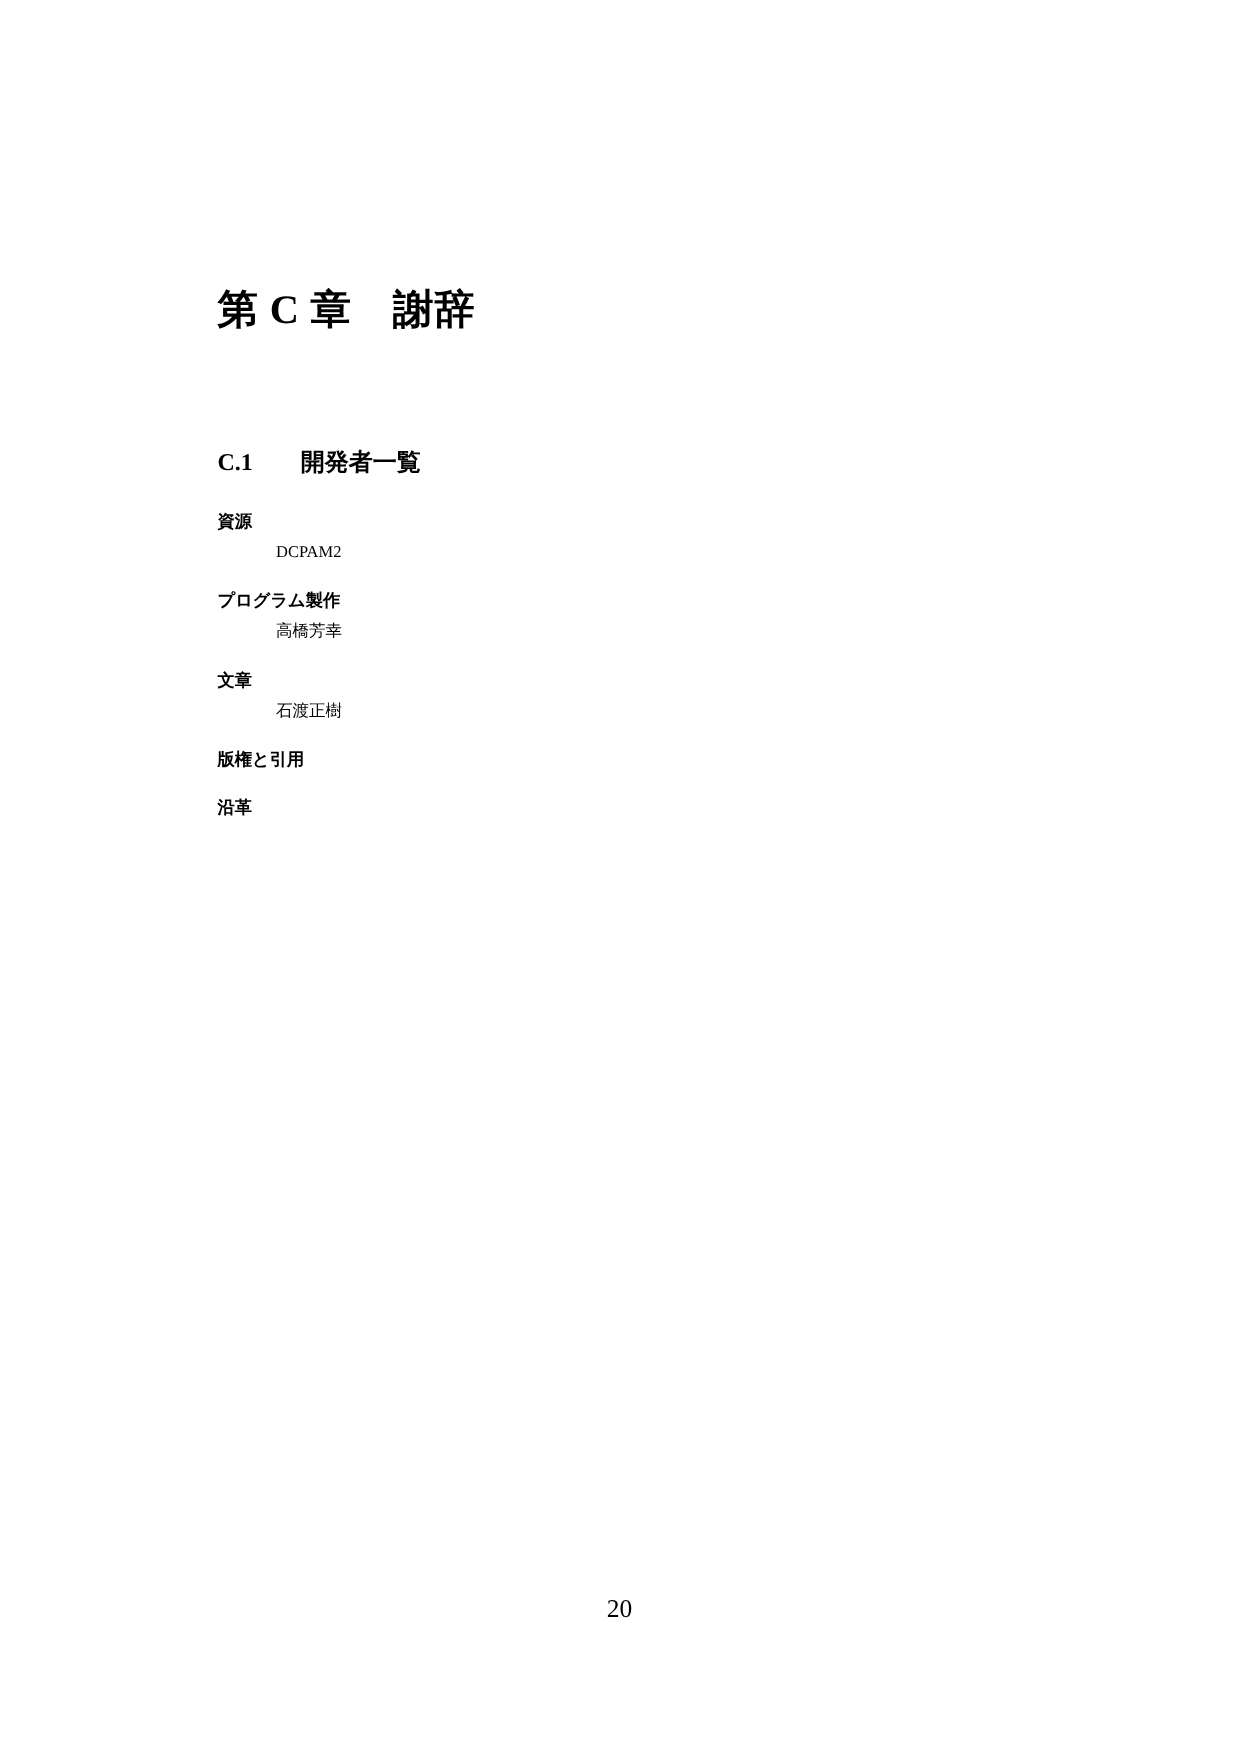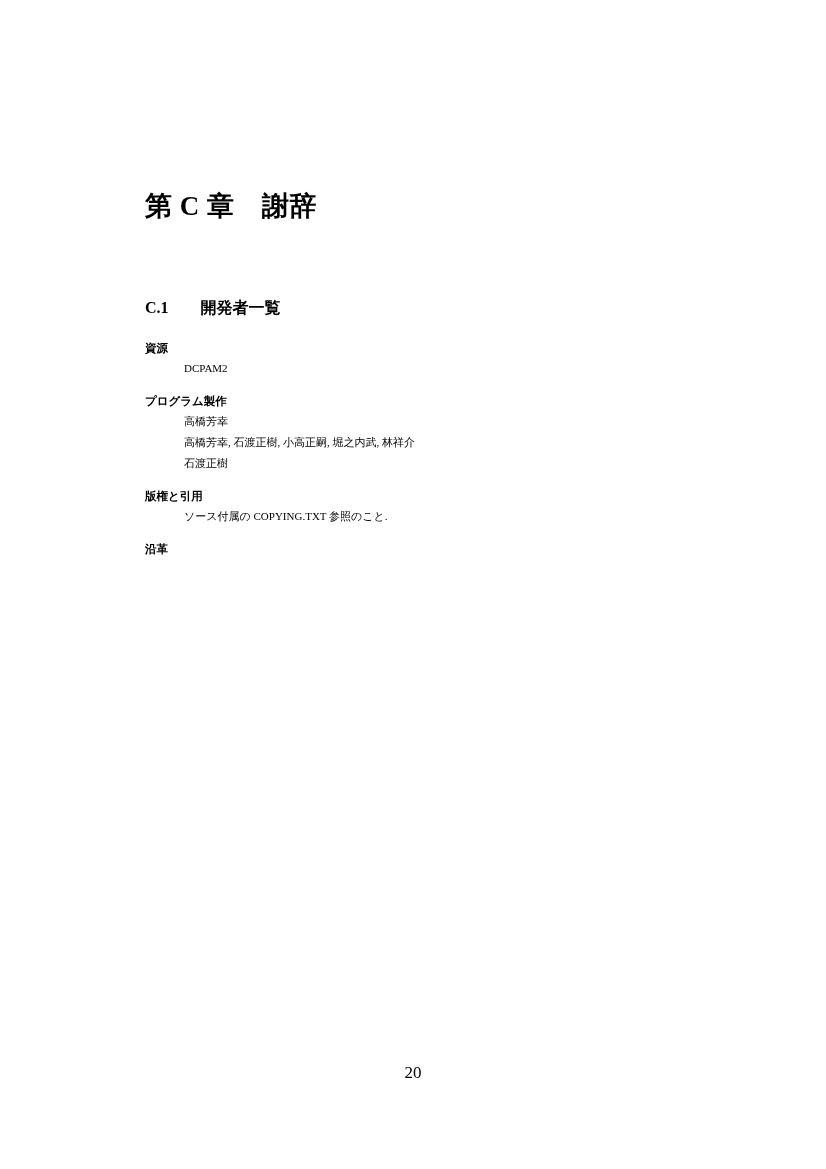--- a/index.html
+++ b/index.html
@@ -82,26 +82,25 @@
     <h2 class="section-title"><span>C.1</span>　　<span>開発者一覧</span></h2>
 
     <div class="dl">
 
       <div class="dl-term">資源</div>
       <div class="dl-def">DCPAM2</div>
 
       <div class="dl-term">プログラム製作</div>
       <div class="dl-def">高橋芳幸</div>
 
-      <div class="dl-def">高橋芳幸, 石渡正樹, 小高正嗣, 堀之内武, 林祥介</div>
 
+      <div class="dl-term">文章</div>
       <div class="dl-def">石渡正樹</div>
 
       <div class="dl-term">版権と引用</div>
-      <div class="dl-def">ソース付属の COPYING.TXT 参照のこと.</div>
 
       <div class="dl-term">沿革</div>
 
     </div>
   </div>
 
   <div class="page-number">20</div>
 </div>
 
 </body></html>

